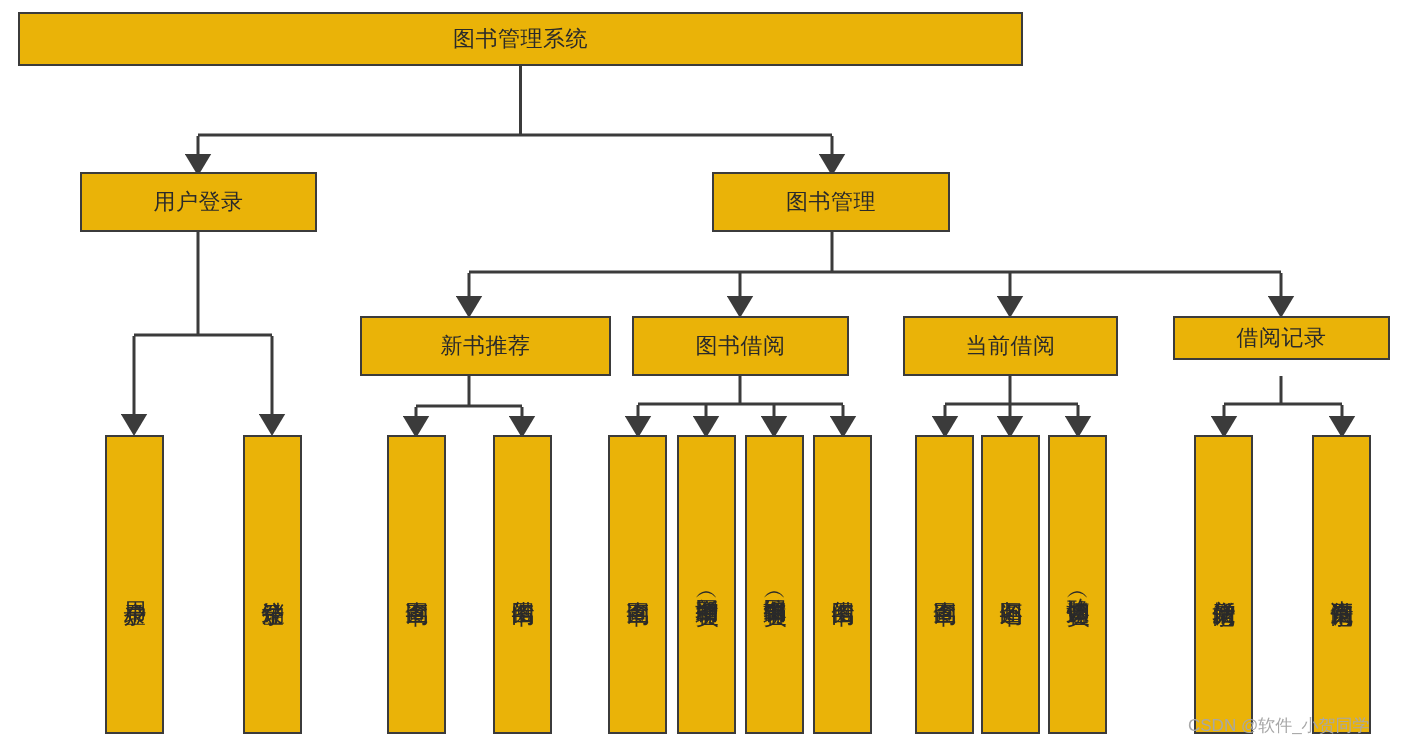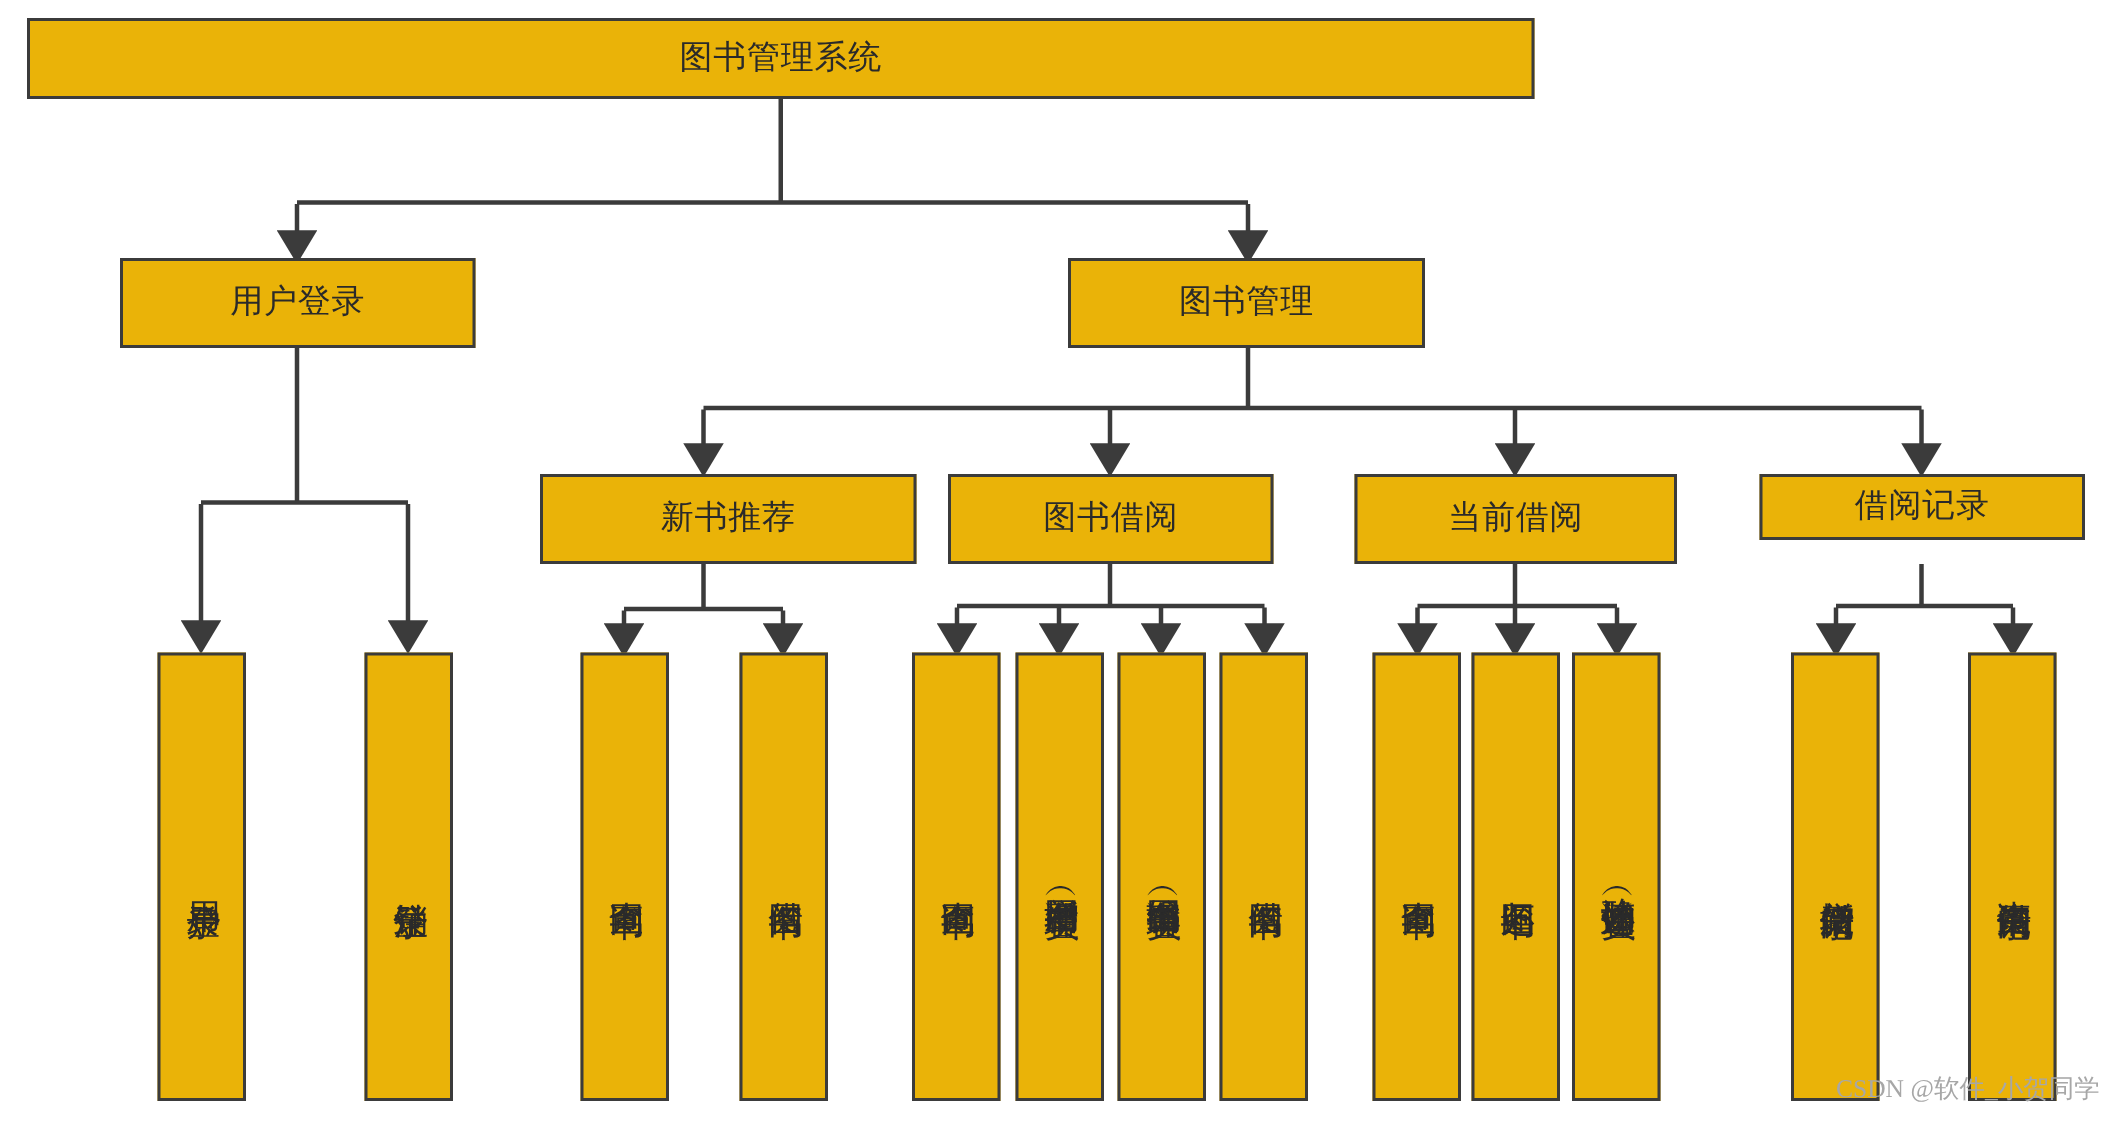--- a/index.html
+++ b/index.html
@@ -51,27 +51,27 @@
     padding-top: 4px;
     padding-bottom: 4px;
   }
   .node.v .vtext {
     writing-mode: vertical-rl;
     text-orientation: upright;
     white-space: nowrap;
   }
   .watermark {
     position: absolute;
-    left: 1224px;
+    left: 1188px;
     top: 714px;
     font-size: 17px;
     color: #a7a7a7;
     white-space: nowrap;
     z-index: 3;
-    font-family: Liberation Serif, serif;
+    font-family: Liberation Sans, sans-serif;
   }
 </style>
 </head>
 <body>
 
 <div id="canvas">
 
   <svg id="wires" viewBox="0 0 1405 747" xmlns="http://www.w3.org/2000/svg">
     <defs>
       <marker id="arrow" markerWidth="9" markerHeight="9" refX="1.5" refY="4.5" orient="auto" markerUnits="strokeWidth">

